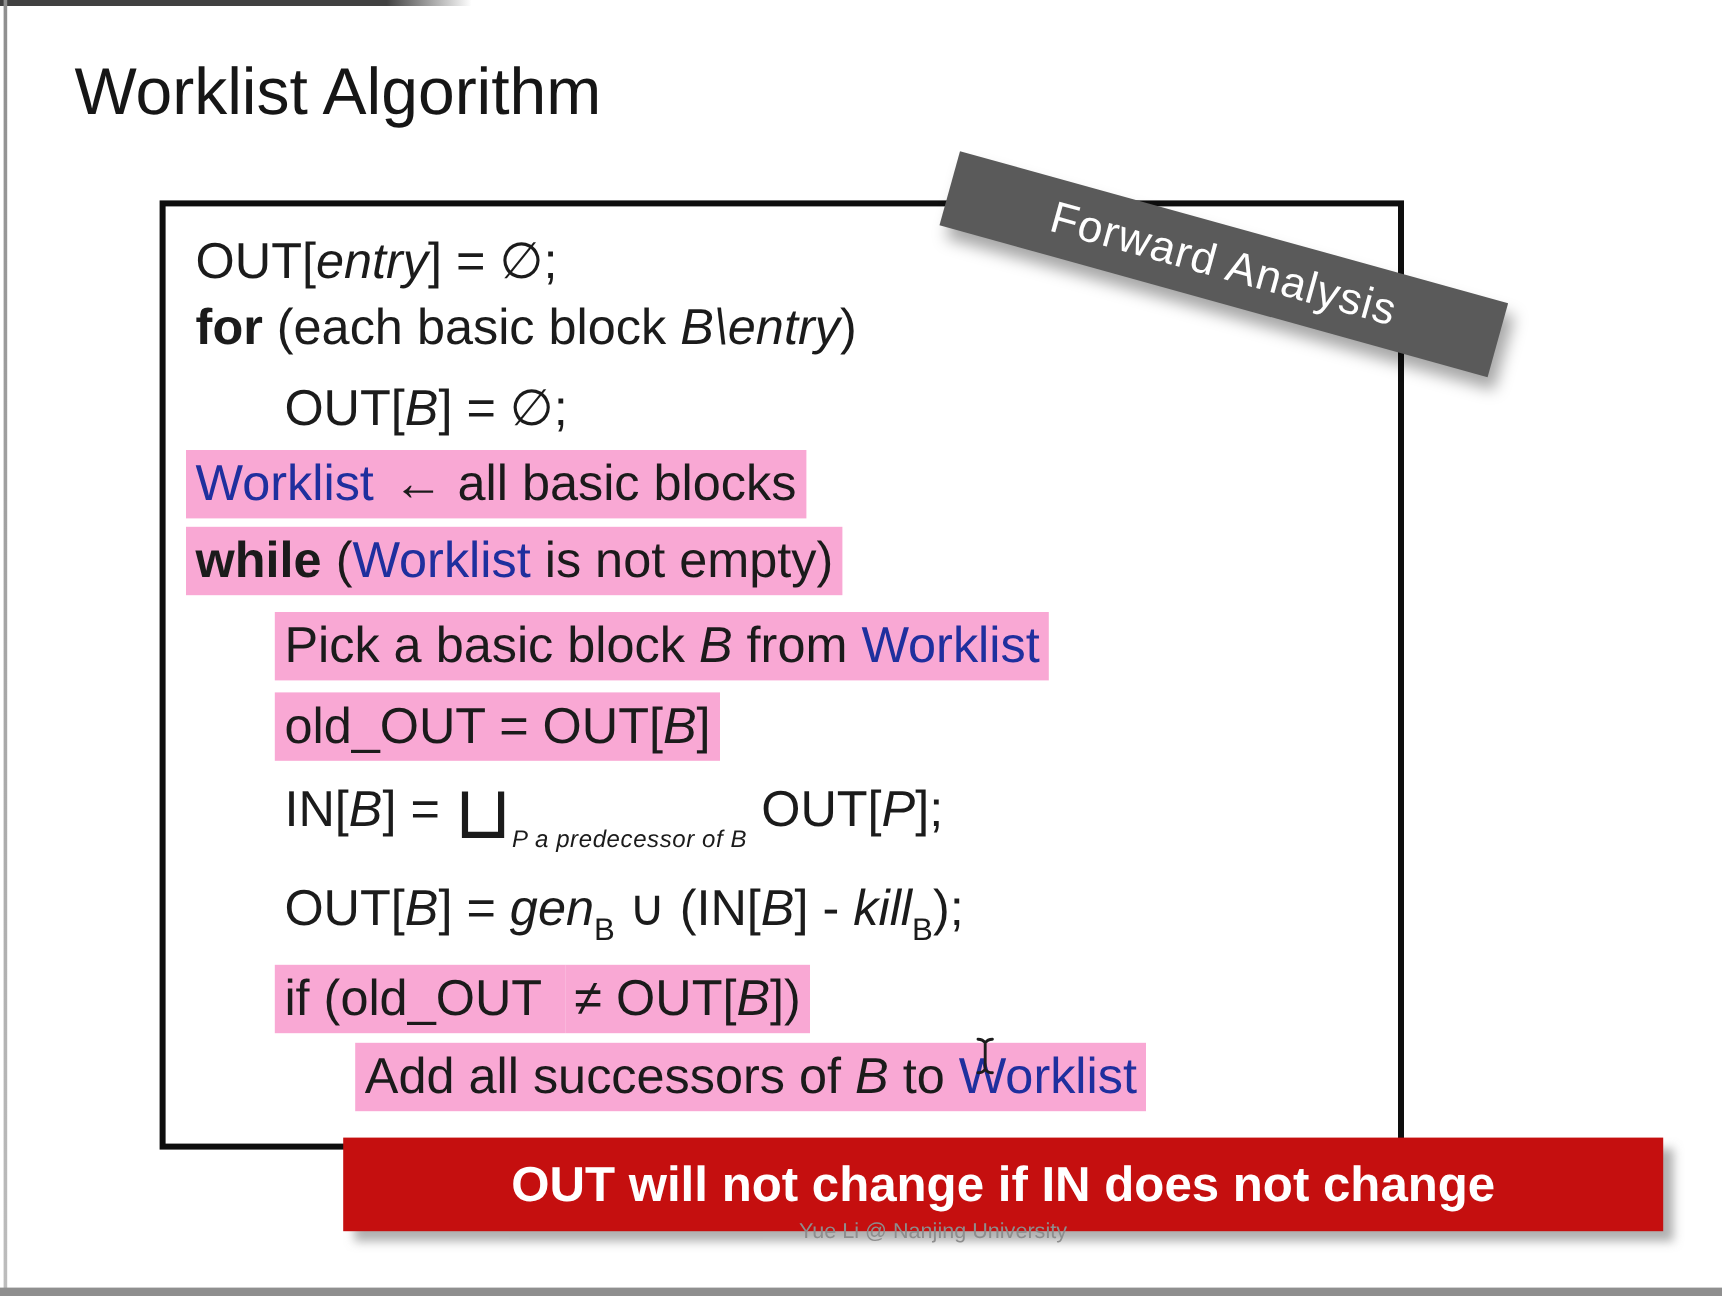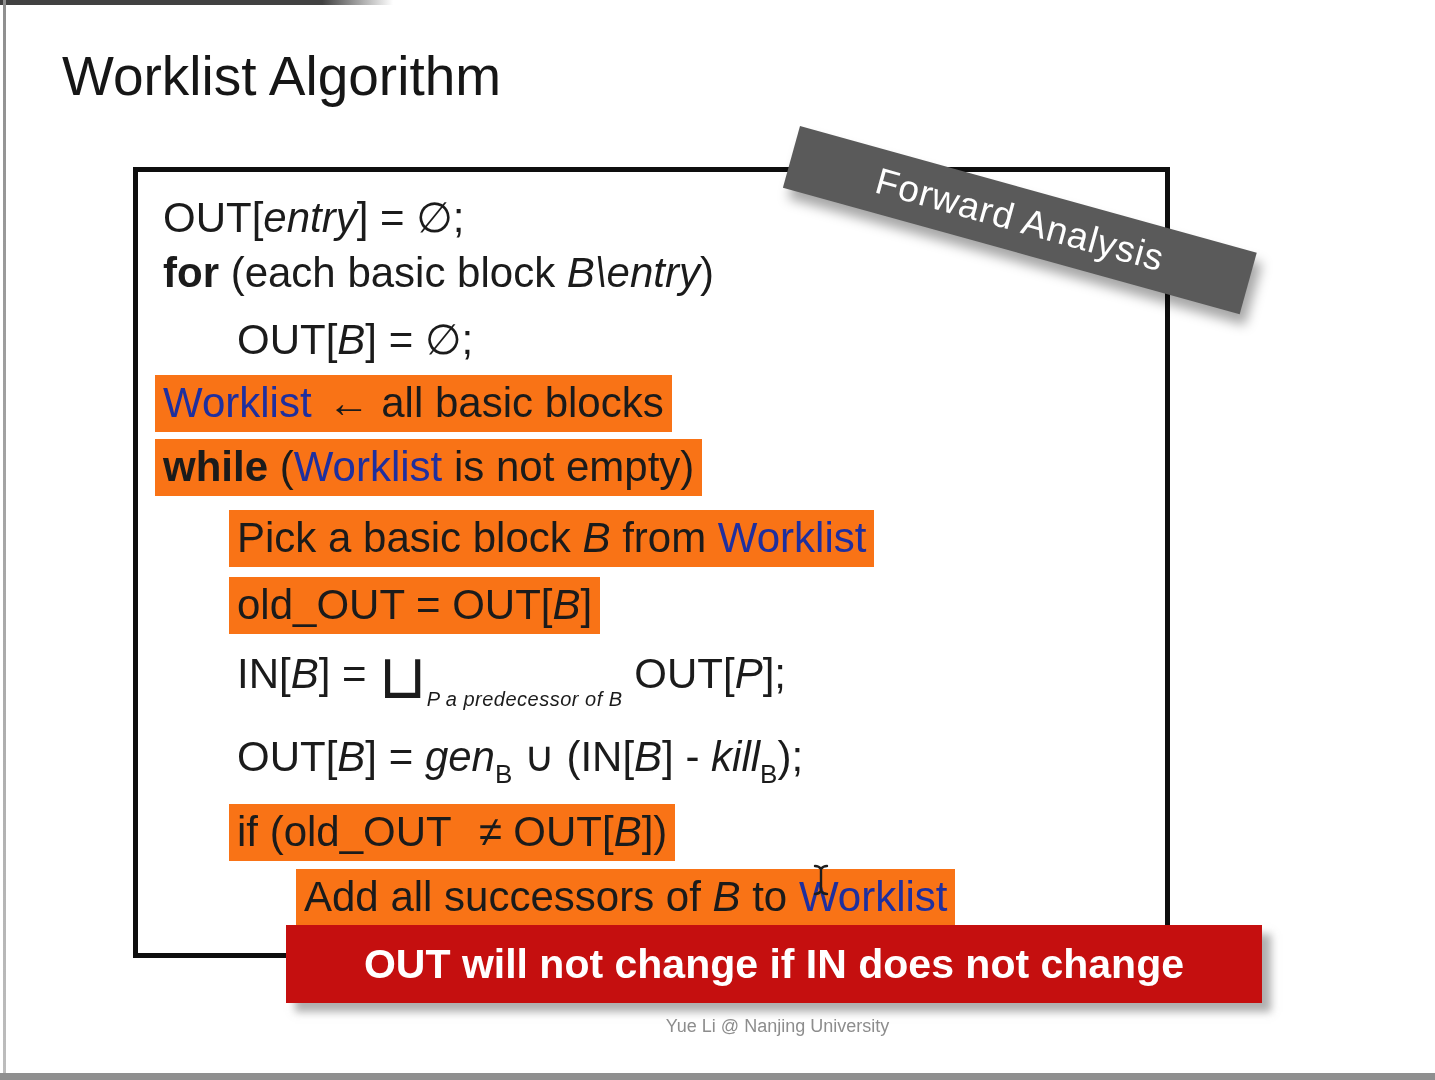--- a/index.html
+++ b/index.html
@@ -20,33 +20,33 @@
 
   .algo-box{position:absolute;left:133px;top:167px;width:1037px;height:791px;
     border:5px solid #0e0e0e;background:#ffffff;box-sizing:border-box;}
 
   .banner{position:absolute;left:800px;top:126px;width:474px;height:64px;
     background:#5a5a5a;color:#ffffff;font-size:37px;letter-spacing:1px;
     display:flex;align-items:center;justify-content:center;
     transform:rotate(15.5deg);transform-origin:0 0;
     box-shadow:8px 9px 12px rgba(0,0,0,0.35);}
 
-  .callout{position:absolute;left:286px;top:925px;width:976px;height:78px;
+  .callout{position:absolute;left:286px;top:948px;width:1100px;height:78px;
     background:#c50f0f;color:#ffffff;font-weight:bold;font-size:41px;
     display:flex;align-items:center;justify-content:center;
     box-shadow:9px 9px 8px rgba(110,110,110,0.55);}
 
   .footer{position:absolute;left:12px;top:1016px;width:1435px;text-align:center;
     font-size:18px;color:#8d8d8d;margin-left:48px;}
 
   .line{position:absolute;white-space:pre;font-size:42px;line-height:52px;text-align:center;}
   .kw{font-weight:bold;}
   .it{font-style:italic;}
   .blue{color:#1f2f9e;}
-  .hl{background:#f97316;padding:4px 8px 6px 8px;}
+  .hl{background:#f9a8d4;padding:4px 8px 6px 8px;}
   .gap{}
   .bigop{font-size:62px;line-height:0;vertical-align:-10px;}
   .subp{font-size:20px;font-style:italic;vertical-align:-18px;letter-spacing:0.5px;}
   .subb{font-size:26px;vertical-align:-12px;}
 
   .cursor{position:absolute;left:811px;top:863px;width:20px;height:34px;}
 </style>
 </head>
 <body>
 

